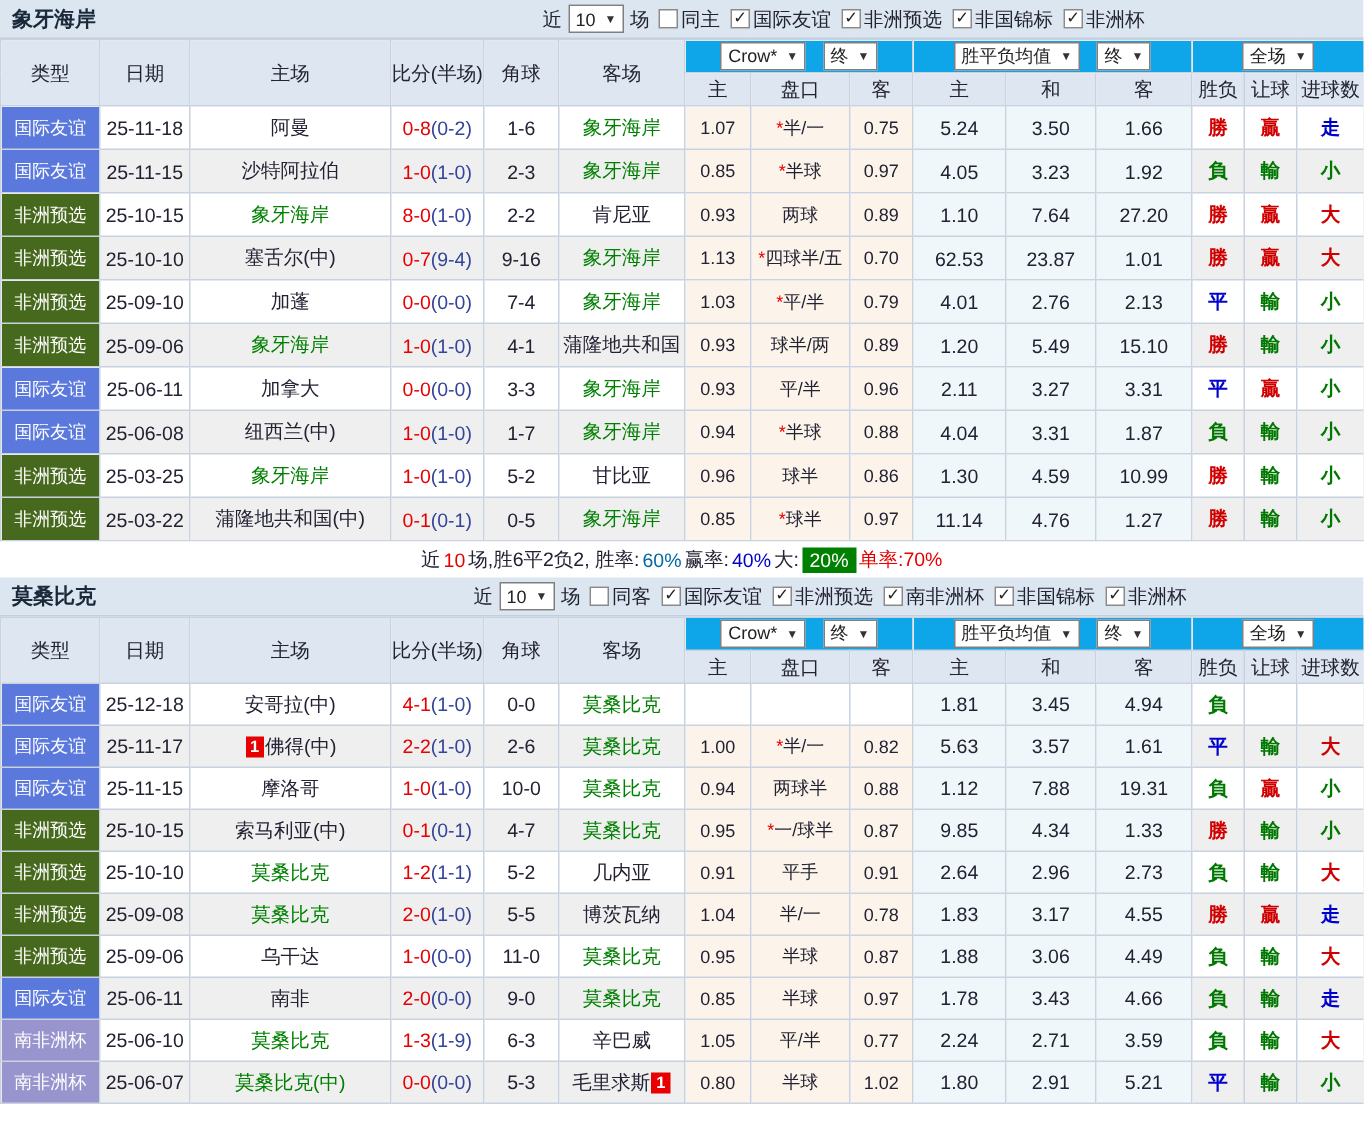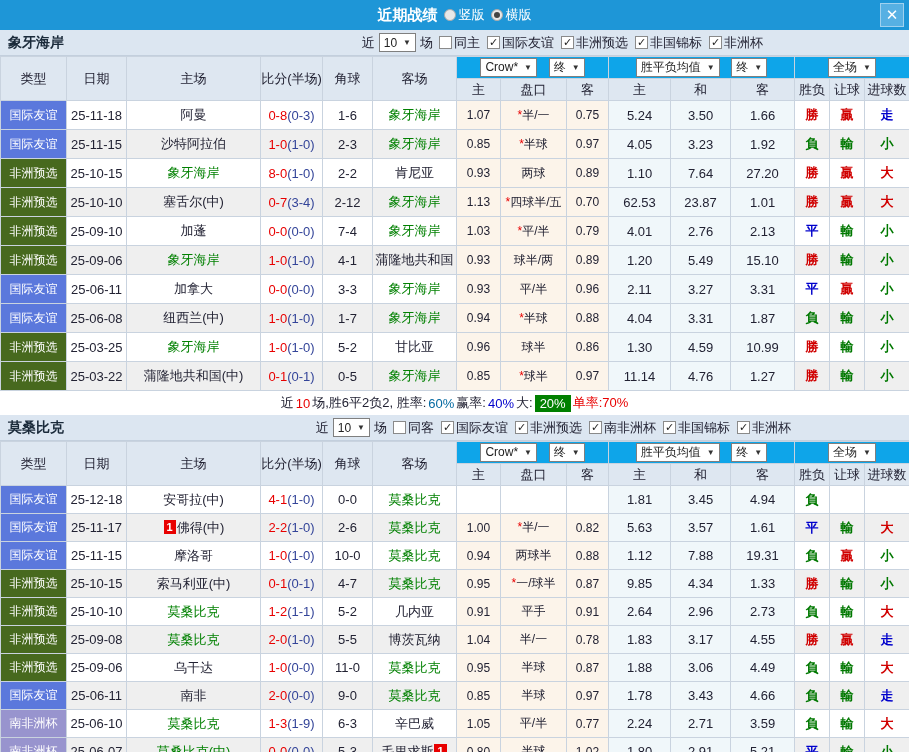--- a/index.html
+++ b/index.html
@@ -53,32 +53,20 @@
   
   .summary { height:24px; display:flex; align-items:center; justify-content:center; font-size:13px; background:#fff; gap:0; }
   .summary span { margin:0 1px; }
   .sum-badge { padding:1px 5px; }
 </style>
 </head>
 <body>
 
 <div class="window">
 
-  <div class="titlebar">
-    <span class="title">近期战绩</span>
-    <label class="radio-wrap">
-      <span class="radio"></span>
-      <span>竖版</span>
-    </label>
-    <label class="radio-wrap">
-      <span class="radio checked"></span>
-      <span>横版</span>
-    </label>
-    <div class="close-btn">✕</div>
-  </div>
 
   <div class="filterbar">
     <span class="team-title">象牙海岸</span>
     <span class="filters f0">
       <span>近</span>
       <span class="sel">
           <span>10</span>
           <span class="arr">▼</span>
         </span>
       <span>场</span>
@@ -173,21 +161,21 @@
         <th>胜负</th>
         <th>让球</th>
         <th>进球数</th>
       </tr>
     </thead>
     <tbody>
   <tr>
     <td class="c-type" style="background: rgb(91, 120, 220);">国际友谊</td>
     <td class="c-date">25-11-18</td>
     <td class="c-home"><span class="team">阿曼</span></td>
-    <td class="c-score"><span class="ft">0-8</span><span class="ht">(0-3)</span></td>
+    <td class="c-score"><span class="ft">0-8</span><span class="ht">(0-2)</span></td>
     <td class="c-corner">1-6</td>
     <td class="c-away"><span class="team green">象牙海岸</span></td>
     <td class="c-asia">1.07</td>
     <td class="c-asia"><span class="star">*</span>半/一</td>
     <td class="c-asia">0.75</td>
     <td class="c-eu">5.24</td>
     <td class="c-eu">3.50</td>
     <td class="c-eu">1.66</td>
     <td class="c-res" style="color: rgb(208, 0, 0);">勝</td>
     <td class="c-res" style="color: rgb(208, 0, 0);">贏</td>
@@ -227,22 +215,22 @@
     <td class="c-eu">27.20</td>
     <td class="c-res" style="color: rgb(208, 0, 0);">勝</td>
     <td class="c-res" style="color: rgb(208, 0, 0);">贏</td>
     <td class="c-res" style="color: rgb(208, 0, 0);">大</td>
   </tr>
 
   <tr>
     <td class="c-type" style="background: rgb(71, 105, 30);">非洲预选</td>
     <td class="c-date">25-10-10</td>
     <td class="c-home"><span class="team">塞舌尔(中)</span></td>
-    <td class="c-score"><span class="ft">0-7</span><span class="ht">(3-4)</span></td>
-    <td class="c-corner">2-12</td>
+    <td class="c-score"><span class="ft">0-7</span><span class="ht">(9-4)</span></td>
+    <td class="c-corner">9-16</td>
     <td class="c-away"><span class="team green">象牙海岸</span></td>
     <td class="c-asia">1.13</td>
     <td class="c-asia"><span class="star">*</span>四球半/五</td>
     <td class="c-asia">0.70</td>
     <td class="c-eu">62.53</td>
     <td class="c-eu">23.87</td>
     <td class="c-eu">1.01</td>
     <td class="c-res" style="color: rgb(208, 0, 0);">勝</td>
     <td class="c-res" style="color: rgb(208, 0, 0);">贏</td>
     <td class="c-res" style="color: rgb(208, 0, 0);">大</td>

